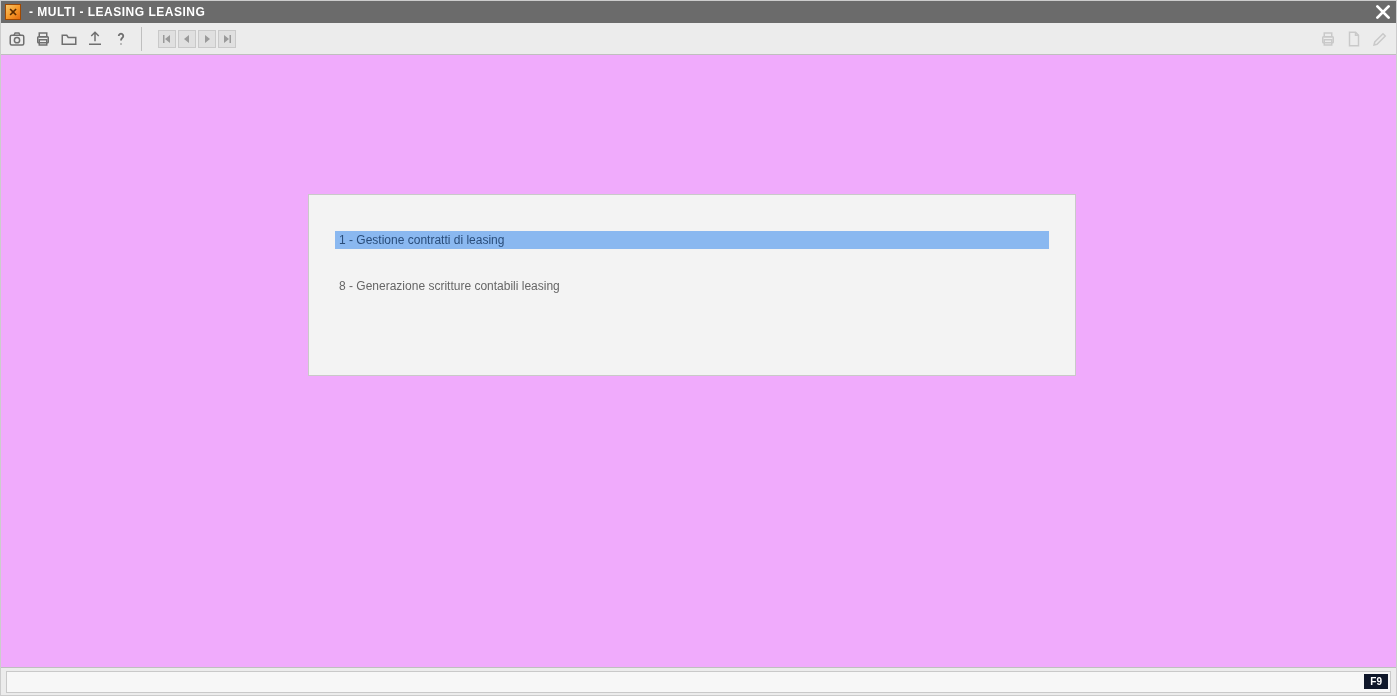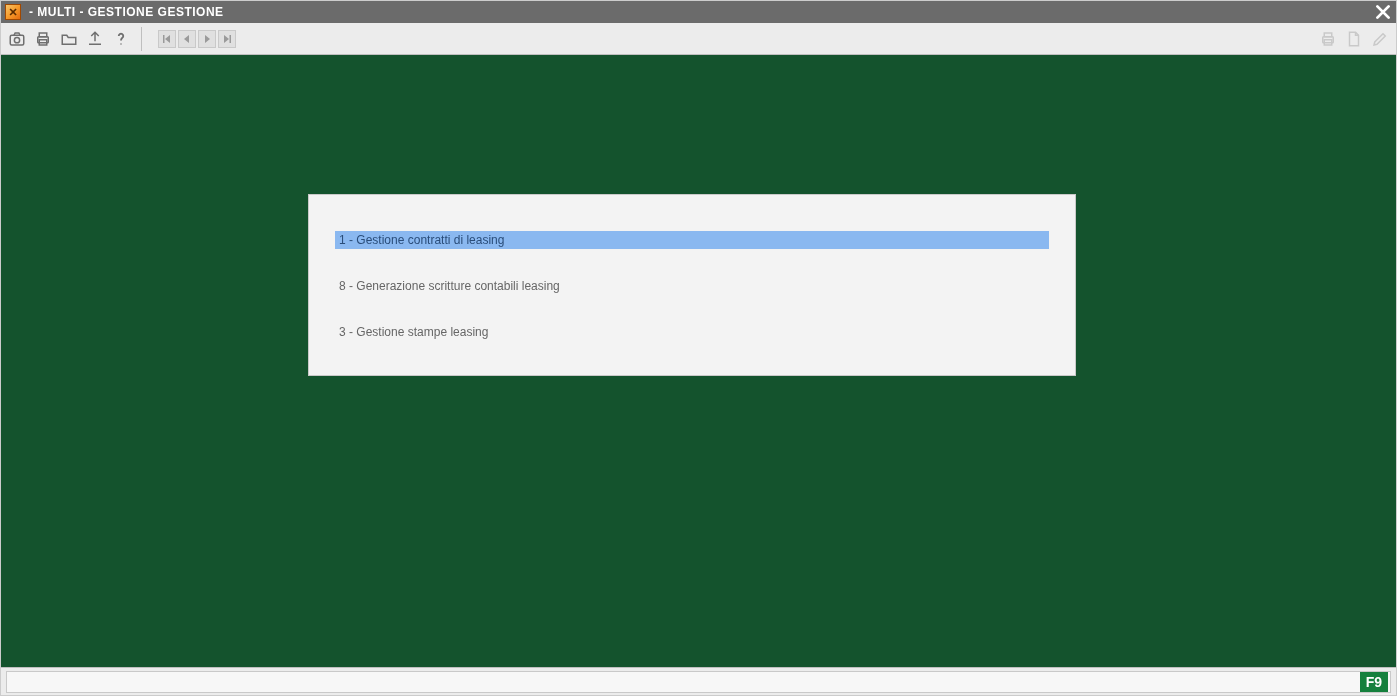--- a/index.html
+++ b/index.html
@@ -79,21 +79,21 @@
   .toolbar .spacer { flex: 1; }
   .toolbar .right-btn {
     width: 20px; height: 20px;
     color: #c9c9c9;
     display: flex; align-items: center; justify-content: center;
   }
   .toolbar .right-btn svg { width: 18px; height: 18px; }
   
   .main {
     flex: 1;
-    background: #14532d;
+    background: #f0abfc;
     position: relative;
   }
   .menu-panel {
     position: absolute;
     left: 307px;
     top: 139px;
     width: 768px;
     height: 182px;
     background: #f3f3f3;
     border: 1px solid #c9c9c9;
@@ -124,35 +124,35 @@
   .statusbar .status-inner {
     flex: 1;
     height: 22px;
     border: 1px solid #c9c9c9;
     background: #f7f7f7;
     display: flex;
     align-items: center;
     justify-content: flex-end;
   }
   .statusbar .fkey {
-    background: #15803d;
+    background: #0f172a;
     color: #fff;
-    font-size: 14px;
+    font-size: 10px;
     font-weight: bold;
     padding: 2px 6px;
     margin-right: 2px;
     cursor: pointer;
   }
 </style>
 </head>
 <body>
 
 <div class="titlebar">
   <div class="app-icon">✕</div>
-  <div class="title-text"> - MULTI -  GESTIONE GESTIONE</div>
+  <div class="title-text"> - MULTI -  LEASING LEASING</div>
   <div class="close-btn">
     <svg viewBox="0 0 16 16" fill="currentColor">
         <path d="M3 3l10 10M13 3L3 13" stroke="#fff" stroke-width="2.5" stroke-linecap="round"></path>
       </svg>
   </div>
 </div>
 
 <div class="toolbar">
   <div class="tb-btn">
     <svg viewBox="0 0 24 24" fill="none" stroke="currentColor" stroke-width="2">
@@ -231,23 +231,20 @@
 </div>
 
 <div class="main">
   <div class="menu-panel">
     <div class="menu-item selected">
       <span>1 - Gestione contratti di leasing</span>
     </div>
     <div class="menu-item">
       <span>8 - Generazione scritture contabili leasing</span>
     </div>
-    <div class="menu-item">
-      <span>3 - Gestione stampe leasing</span>
-    </div>
   </div>
 </div>
 
 <div class="statusbar">
   <div class="status-inner">
     <div class="fkey">F9</div>
   </div>
 </div>
 
 </body></html>

